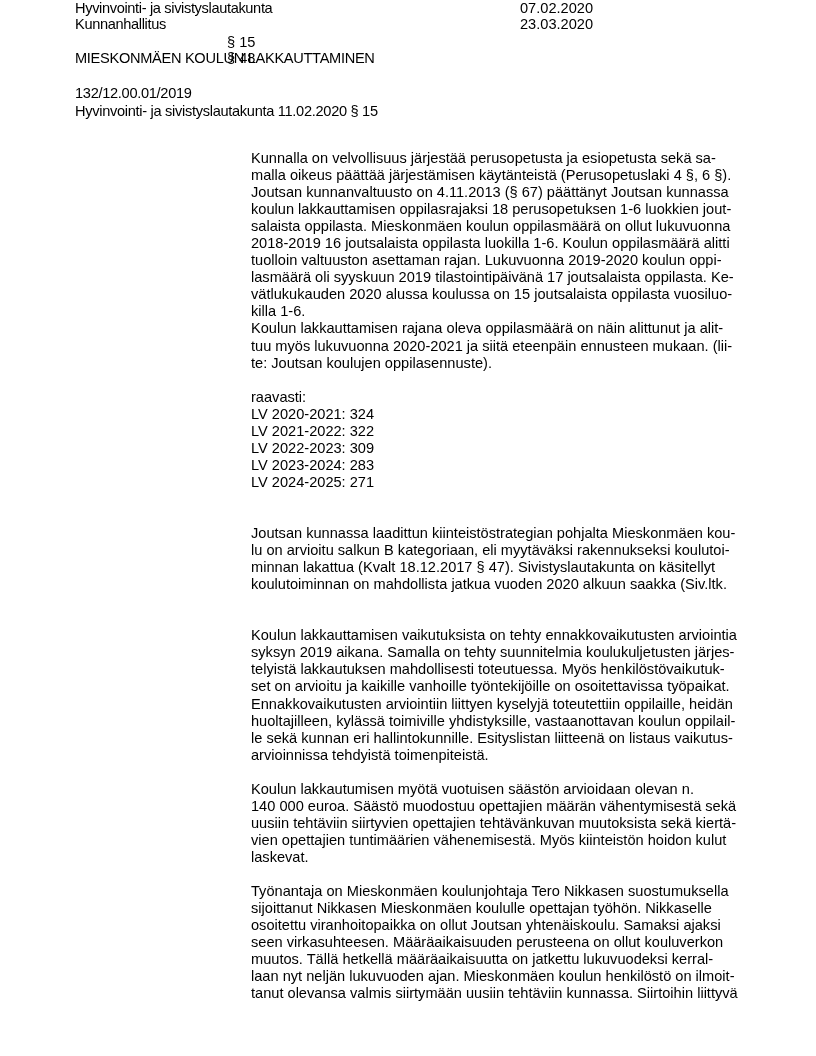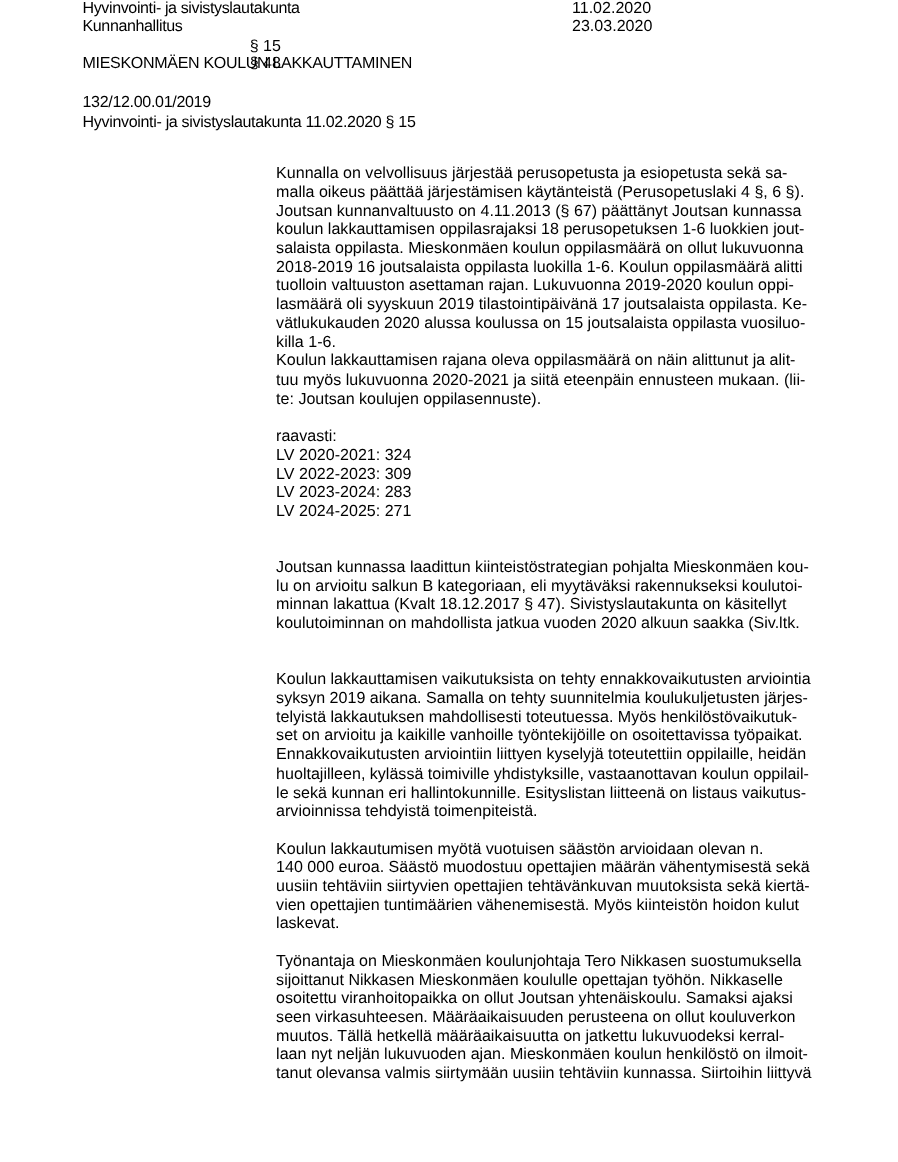--- a/index.html
+++ b/index.html
@@ -53,21 +53,21 @@
       height: 17.05px;
     }
     .gap { height: 17.05px; }
   </style>
 </head>
 <body>
 
 <div class="hdr-row" style="top:0px;">
   <span class="hdr-org">Hyvinvointi- ja sivistyslautakunta</span>
   <span class="hdr-sec">§ 15</span>
-  <span class="hdr-date">11.02.2020</span>
+  <span class="hdr-date">07.02.2020</span>
 </div>
 <div class="hdr-row" style="top:16px;">
   <span class="hdr-org">Kunnanhallitus</span>
   <span class="hdr-sec">§ 48</span>
   <span class="hdr-date">23.03.2020</span>
 </div>
 
 <div class="meta-line" style="top:50px;">MIESKONMÄEN KOULUN LAKKAUTTAMINEN</div>
 <div class="meta-line" style="top:85px;">132/12.00.01/2019</div>
 <div class="meta-line" style="top:103px;">Hyvinvointi- ja sivistyslautakunta 11.02.2020 § 15</div>
@@ -85,20 +85,21 @@
     <span class="ln">vätlukukauden 2020 alussa koulussa on 15 joutsalaista oppilasta vuosiluo-</span>
     <span class="ln">killa 1-6.</span>
     <span class="ln">Koulun lakkauttamisen rajana oleva oppilasmäärä on näin alittunut ja alit-</span>
     <span class="ln">tuu myös lukuvuonna 2020-2021 ja siitä eteenpäin ennusteen mukaan. (lii-</span>
     <span class="ln">te: Joutsan koulujen oppilasennuste).</span>
   </div>
   <div class="gap"></div>
   <div class="para">
     <span class="ln">raavasti:</span>
     <span class="ln">LV 2020-2021: 324</span>
+    <span class="ln">LV 2021-2022: 322</span>
     <span class="ln">LV 2022-2023: 309</span>
     <span class="ln">LV 2023-2024: 283</span>
     <span class="ln">LV 2024-2025: 271</span>
   </div>
   <div class="gap"></div>
   <div class="gap"></div>
   <div class="para">
     <span class="ln">Joutsan kunnassa laadittun kiinteistöstrategian pohjalta Mieskonmäen kou-</span>
     <span class="ln">lu on arvioitu salkun B kategoriaan, eli myytäväksi rakennukseksi koulutoi-</span>
     <span class="ln">minnan lakattua (Kvalt 18.12.2017 § 47). Sivistyslautakunta on käsitellyt</span>

